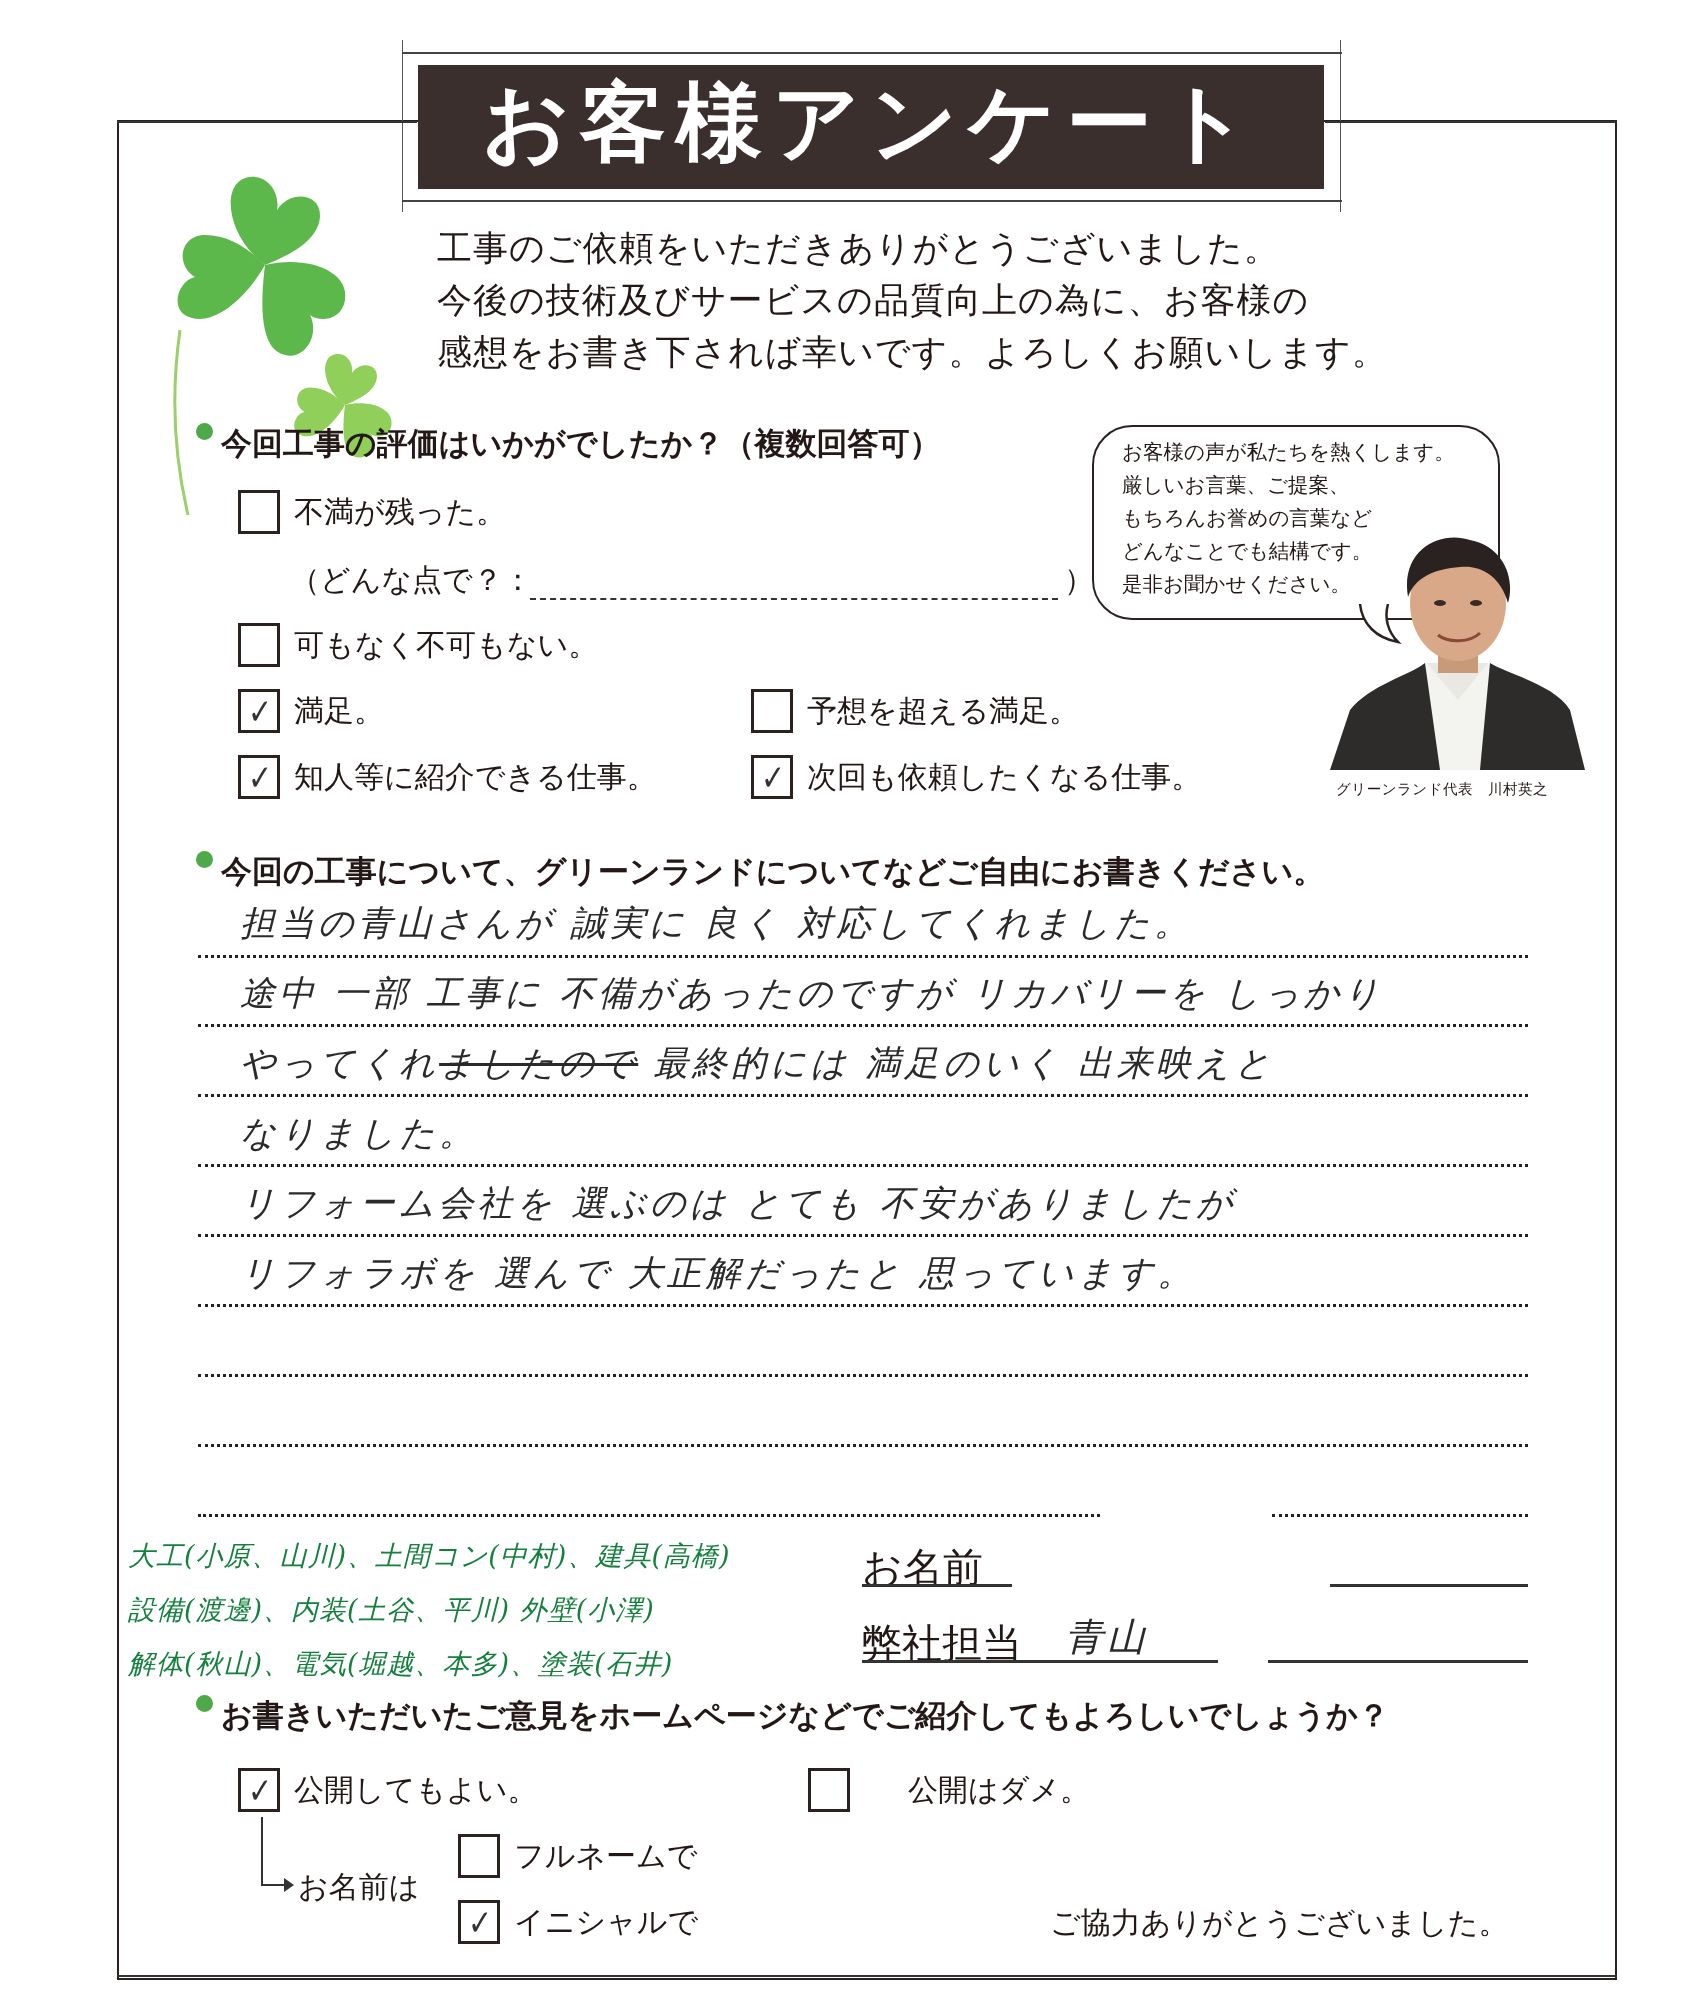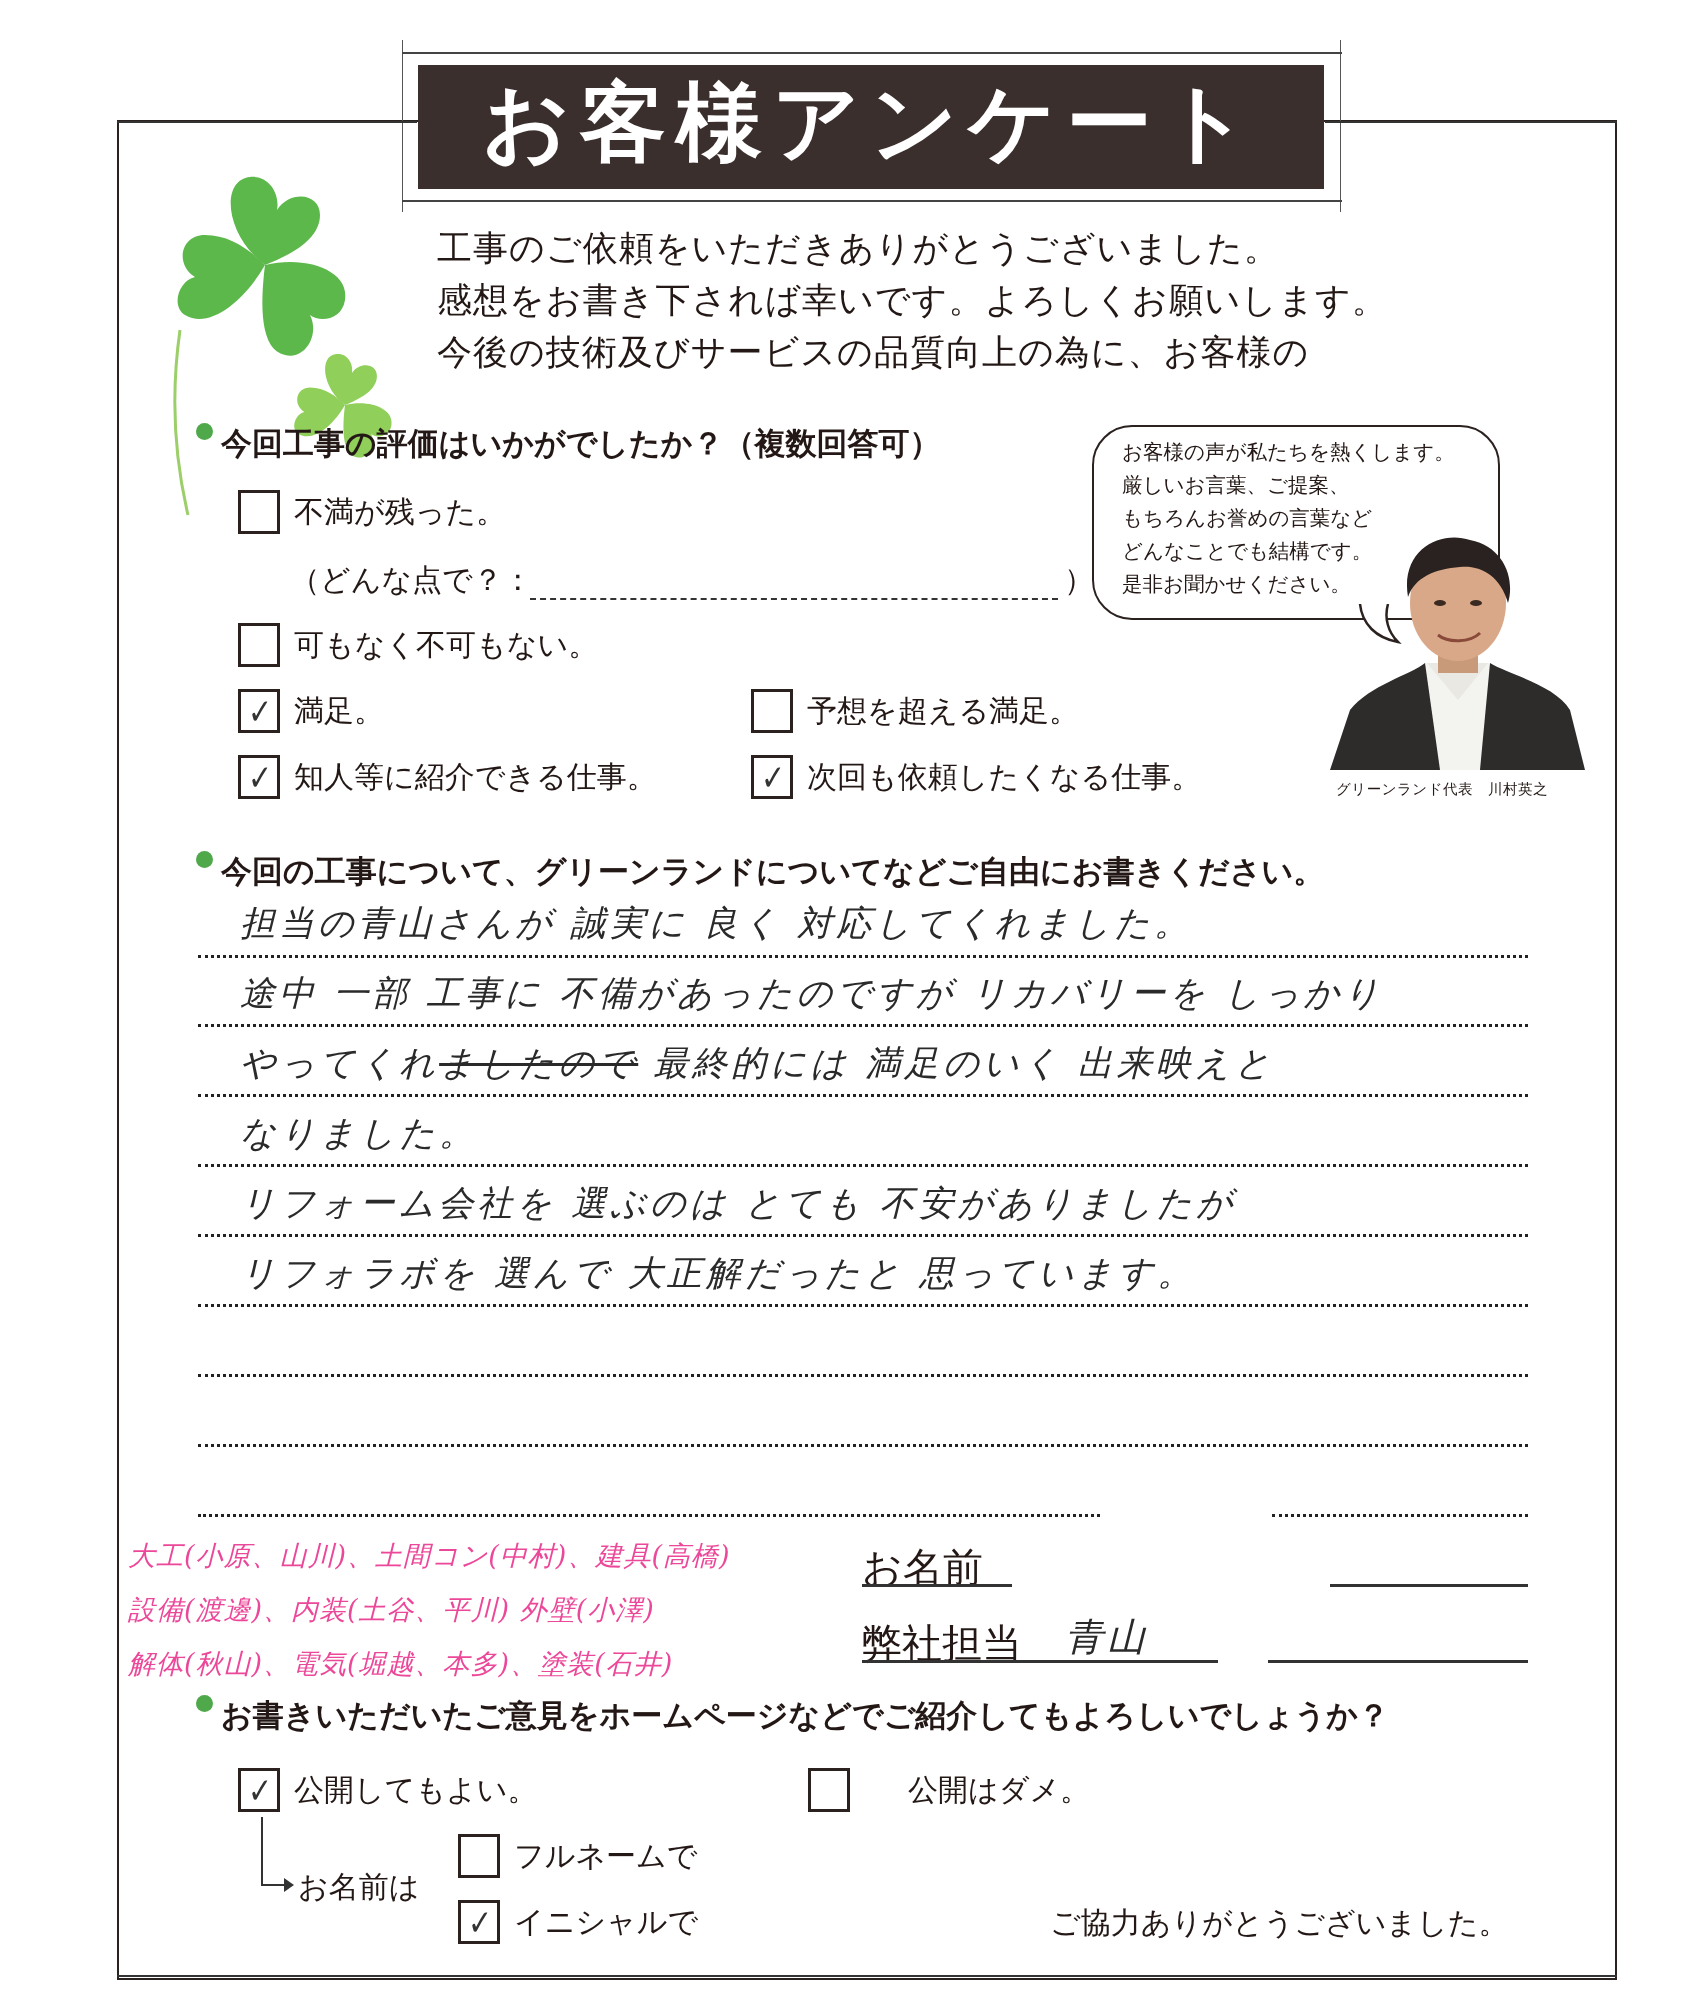--- a/index.html
+++ b/index.html
@@ -51,21 +51,21 @@
   
   .portrait { position:absolute; left:1330px; top:535px; width:255px; height:235px; }
   .caption { position:absolute; left:1336px; top:780px; font-size:14.5px; white-space:nowrap; letter-spacing:0.5px; }
 
   
   .hw { position:absolute; font-family:"DejaVu Serif","Liberation Serif",serif; font-size:35px; color:#2a2a2a;
         white-space:nowrap; font-style:italic; letter-spacing:4px; font-weight:normal; }
   .dotline { position:absolute; left:198px; height:0; border-bottom:3px dotted #222; }
 
   .staff { position:absolute; font-family:"DejaVu Serif","Liberation Serif",serif; font-style:italic; font-size:27px;
-           color:#ec4899; white-space:nowrap; letter-spacing:1px; }
+           color:#15803d; white-space:nowrap; letter-spacing:1px; }
 
   .label { position:absolute; font-size:40px; font-weight:normal; white-space:nowrap; }
   .solid-line { position:absolute; border-bottom:3px solid #333; }
 
   .arrow-v { position:absolute; left:261px; top:1817px; width:2px; height:68px; background:#333; }
   .arrow-h { position:absolute; left:261px; top:1884px; width:26px; height:2px; background:#333; }
   .arrow-head { position:absolute; left:284px; top:1878px; width:0; height:0;
                 border-left:10px solid #333; border-top:7px solid transparent; border-bottom:7px solid transparent; }
 
   .thanks { position:absolute; left:1050px; top:1903px; font-size:30px; white-space:nowrap; }
@@ -97,22 +97,22 @@
   </g>
   <g transform="translate(205,265) scale(0.58)" fill="#8fcf5a">
     <path d="M0 0 C -40 -30, -45 -85, -15 -88 C 5 -90, 15 -70, 12 -55 C 25 -75, 55 -72, 55 -50 C 55 -25, 25 -10, 0 0 Z"></path>
     <path d="M0 0 C 40 -10, 85 5, 80 35 C 77 55, 55 58, 45 50 C 55 70, 40 95, 20 90 C -5 85, -5 40, 0 0 Z"></path>
     <path d="M0 0 C -20 35, -55 65, -80 50 C -95 40, -85 15, -70 12 C -90 0, -85 -30, -60 -30 C -35 -30, -15 -15, 0 0 Z"></path>
   </g>
 </svg>
 
 <div class="intro">
   <div>工事のご依頼をいただきありがとうございました。</div>
+  <div>今後の技術及びサービスの品質向上の為に、お客様の</div>
   <div>感想をお書き下されば幸いです。よろしくお願いします。</div>
-  <div>今後の技術及びサービスの品質向上の為に、お客様の</div>
 </div>
 
 <div class="bubble"></div>
 <svg class="bubble-tail" viewBox="0 0 44 40">
   <path d="M2 0 C 4 20, 18 34, 40 38 C 30 28, 26 14, 30 0" fill="#fff" stroke="#2b2220" stroke-width="2.5"></path>
 </svg>
 <div class="bubble-text">
   <div>お客様の声が私たちを熱くします。</div>
   <div>厳しいお言葉、ご提案、</div>
   <div>もちろんお誉めの言葉など</div>

